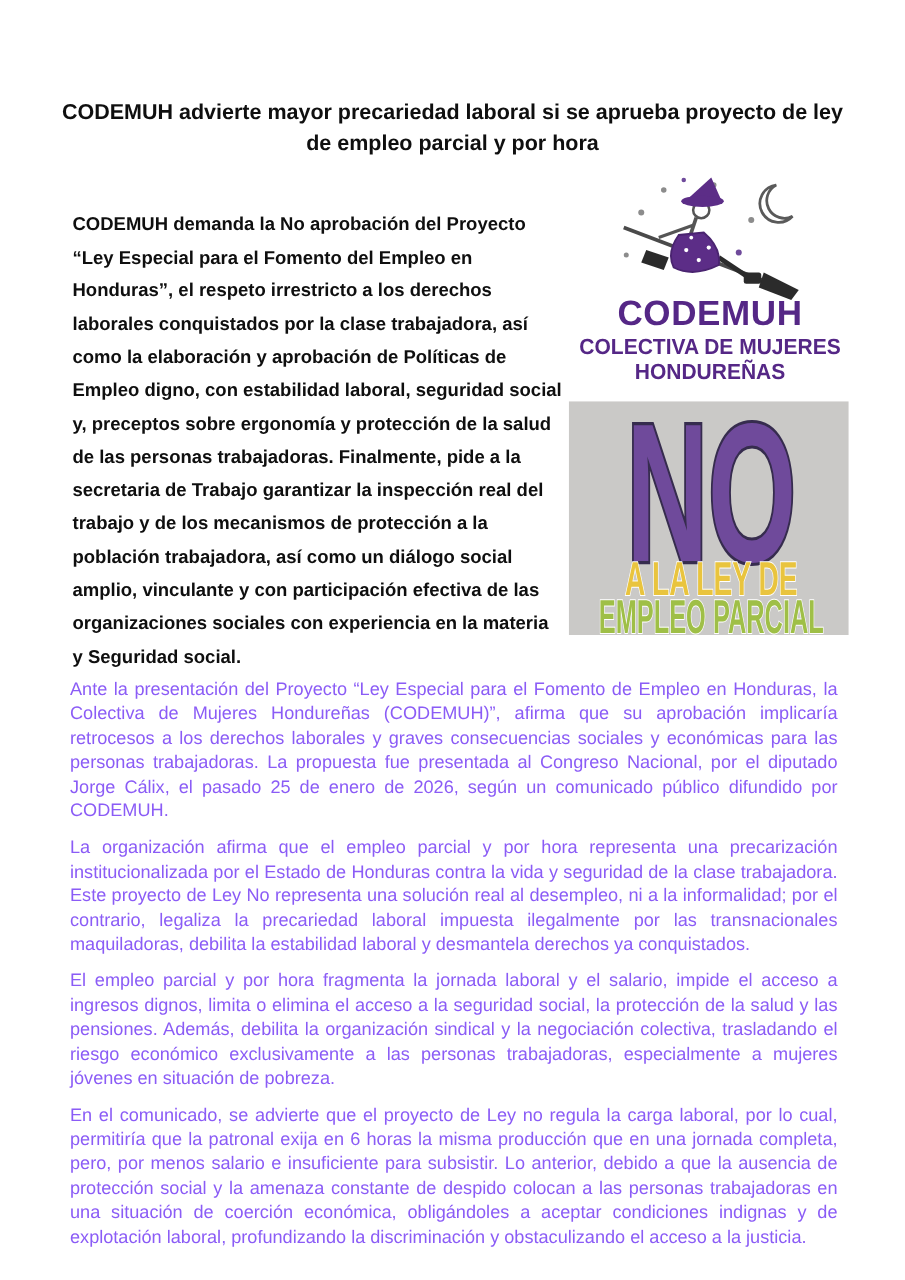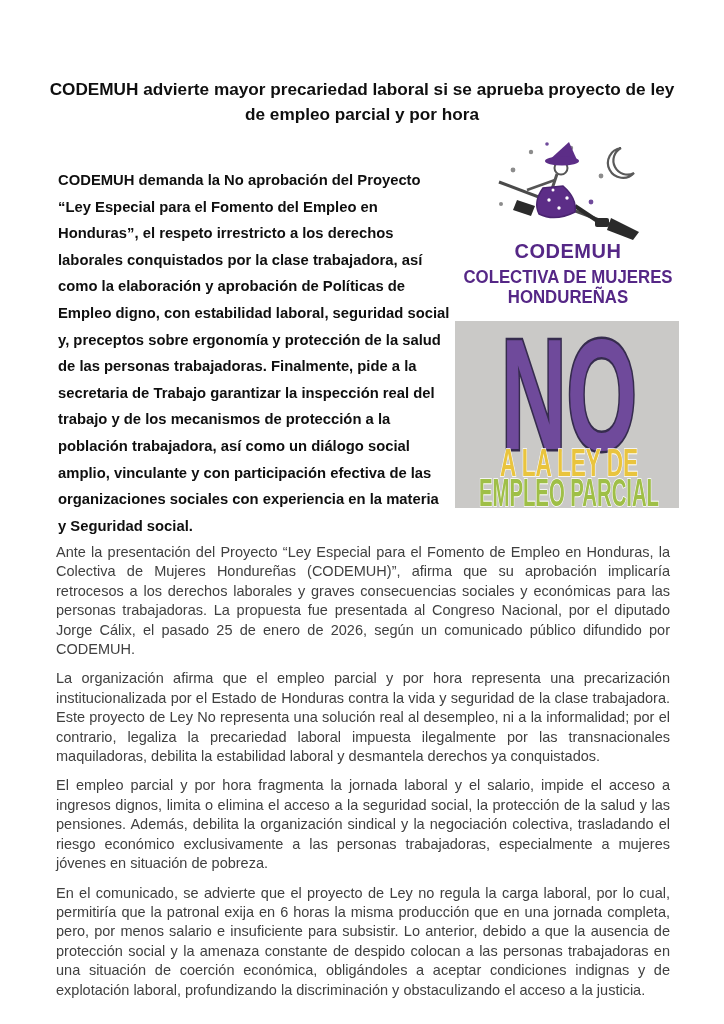--- a/index.html
+++ b/index.html
@@ -37,21 +37,21 @@
   }
   .logo-block {
     position: absolute;
     top: 140px;
     left: 452px;
     width: 232px;
     text-align: center;
   }
   .logo-art { display: block; margin: 0 auto; }
   .logo-name {
-    font-size: 20px;
+    font-size: 28px;
     font-weight: bold;
     letter-spacing: 0.5px;
     line-height: 26px;
     margin-top: -4px;
   }
   .logo-subtitle {
     font-size: 17.5px;
     font-weight: bold;
     line-height: 20px;
     transform: scaleX(0.96);
@@ -68,21 +68,21 @@
     position: absolute;
     top: 543px;
     left: 56px;
     width: 614px;
   }
   .body-text p {
     font-size: 14.5px;
     line-height: 19.4px;
     text-align: justify;
     margin-bottom: 10px;
-    color: #404040;
+    color: #8b5cf6;
   }
 </style>
 </head>
 <body>
 
 <div class="page">
 
   <h1 class="doc-title">CODEMUH advierte mayor precariedad laboral si se aprueba proyecto de ley de empleo parcial y por hora</h1>
 
   <div class="intro">CODEMUH demanda la No aprobación del Proyecto “Ley Especial para el Fomento del Empleo en Honduras”, el respeto irrestricto a los derechos laborales conquistados por la clase trabajadora, así como la elaboración y aprobación de Políticas de Empleo digno, con estabilidad laboral, seguridad social y, preceptos sobre ergonomía y protección de la salud de las personas trabajadoras. Finalmente, pide a la secretaria de Trabajo garantizar la inspección real del trabajo y de los mecanismos de protección a la población trabajadora, así como un diálogo social amplio, vinculante y con participación efectiva de las organizaciones sociales con experiencia en la materia y Seguridad social.</div>

